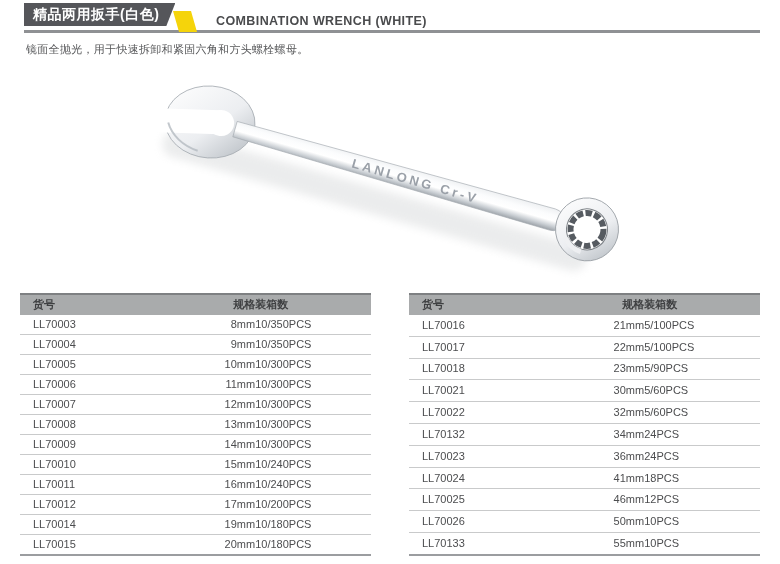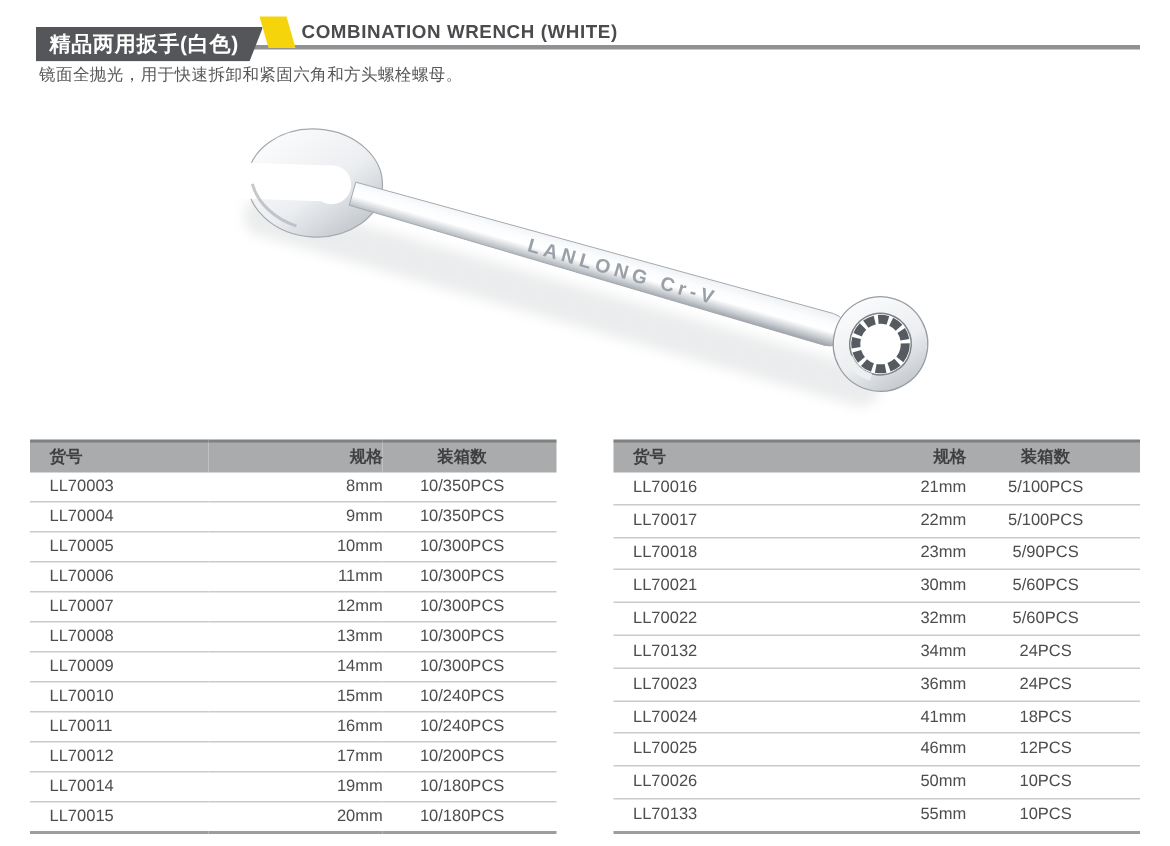--- a/index.html
+++ b/index.html
@@ -2,52 +2,52 @@
 <html><head>
 <meta charset="utf-8">
 <style>
   * { margin:0; padding:0; box-sizing:border-box; }
   html,body { width:780px; height:564px; background:#ffffff; overflow:hidden; }
   body { font-family:"Liberation Sans","DejaVu Sans",sans-serif; position:relative; }
 
   
   .hdr-rule{ position:absolute; left:24px; right:20px; top:30px; height:3px; background:#8f9194; z-index:1; }
   .title-box{
-    position:absolute; left:24px; top:18px; height:23px; z-index:2;
+    position:absolute; left:24px; top:3px; height:23px; z-index:2;
     background:#55565a; color:#ffffff; font-size:14px; font-weight:bold;
     line-height:23px; padding:0 16px 0 9px; letter-spacing:0.5px;
     clip-path:polygon(0 0,100% 0,calc(100% - 9px) 100%,0 100%);
   }
   .yellow-flag{
     position:absolute; left:173px; top:11px; width:18px; height:21px; z-index:2;
     background:#f5d40b; transform:skewX(16deg); transform-origin:0 0;
   }
   .title-en{
-    position:absolute; left:201px; top:14px; z-index:2;
+    position:absolute; left:216px; top:14px; z-index:2;
     color:#4a4b4d; font-size:12.5px; font-weight:bold; letter-spacing:0.4px;
   }
   .description{
     position:absolute; left:26px; top:42px;
     color:#565759; font-size:11px; font-weight:normal; letter-spacing:0.3px;
   }
 
   
   .photo{ position:absolute; left:150px; top:72px; width:480px; height:212px; }
 
   
   .tables{ position:absolute; left:20px; right:20px; top:293px; display:flex; gap:38px; }
   table{ flex:1; border-collapse:collapse; table-layout:fixed; font-size:11px; color:#4c4d4f; }
   thead th{
     background:#a9abac; border-top:2px solid #7e8082;
     font-size:11px; font-weight:bold; color:#3f4042; padding:2px 0 3px;
   }
   th.c0{ width:34%; } th.c1{ width:33%; } th.c2{ width:33%; }
   .c0{ text-align:left; padding-left:13px; }
   .c1{ text-align:right; }
-  .c2{ text-align:center; padding-right:10px; }
+  .c2{ text-align:left; padding-right:10px; }
   tbody td{ border-bottom:1px solid #c9cacb; padding:3px 0 4px; }
   tbody td.c0{ padding-left:13px; } tbody td.c2{ padding-right:10px; }
   tbody tr:last-child td{ border-bottom:2px solid #9b9da0; }
 </style>
 </head>
 <body>
 
 <div>
 
   <div class="hdr-rule"></div>

